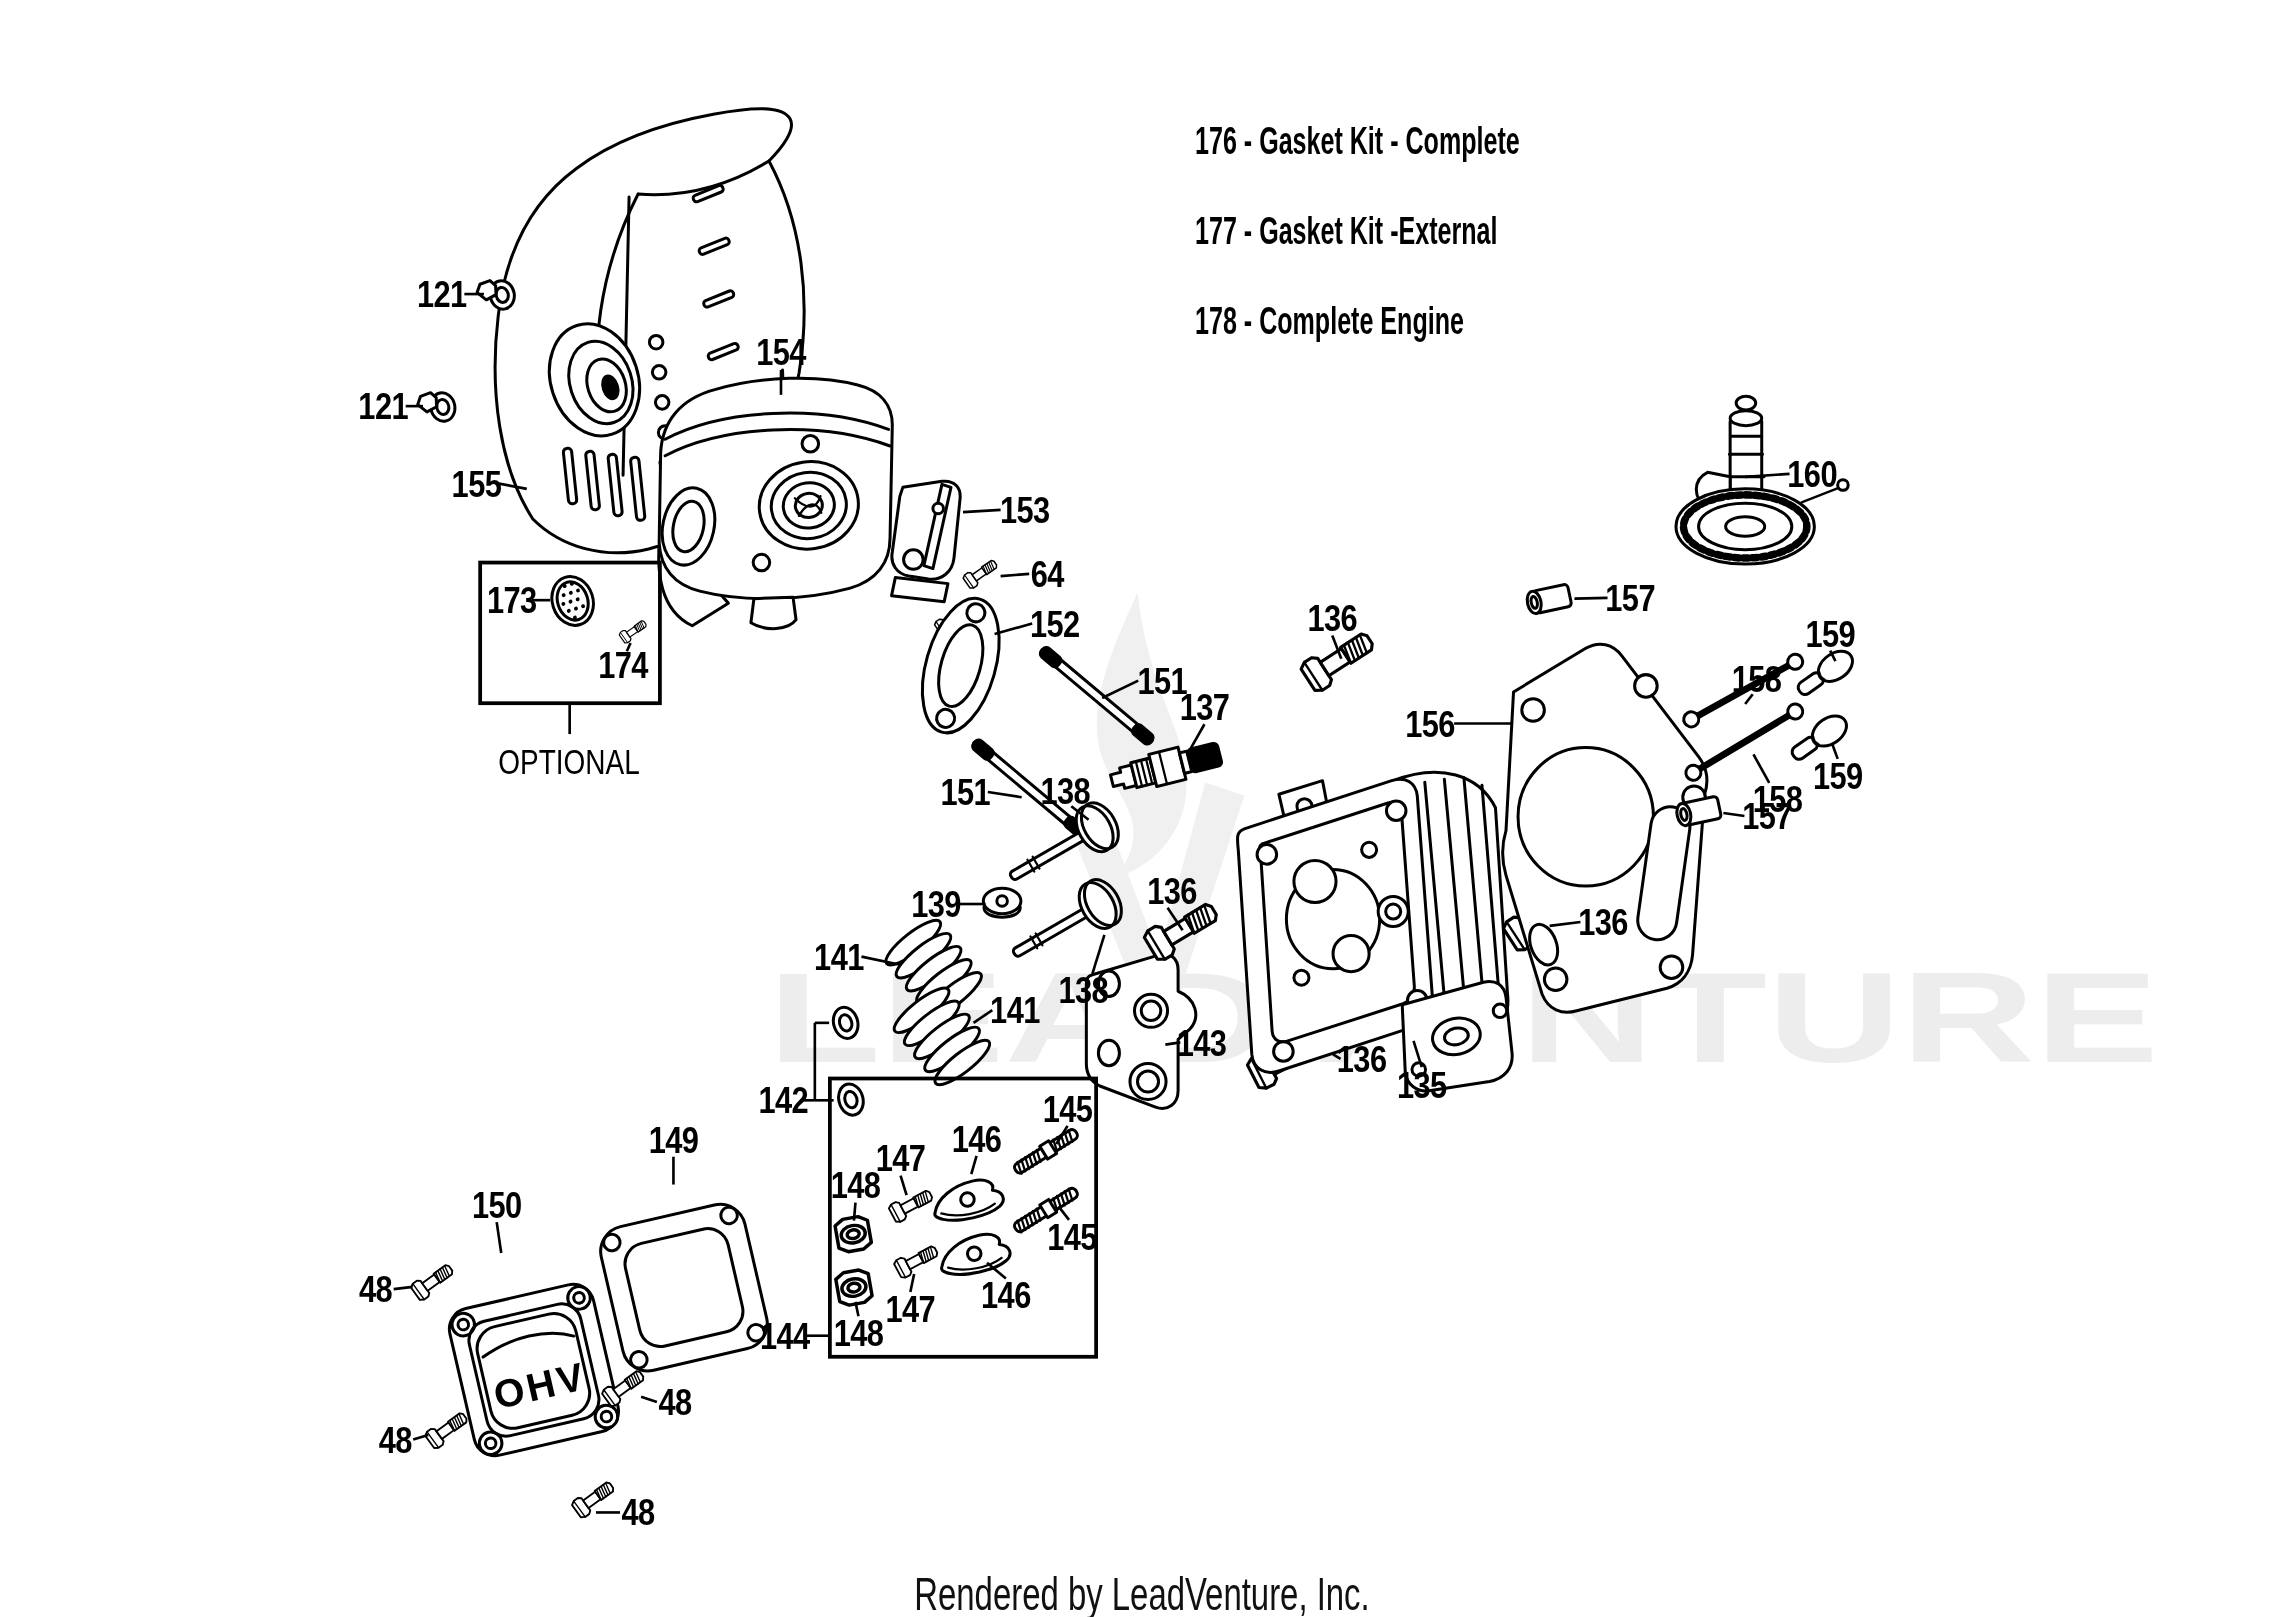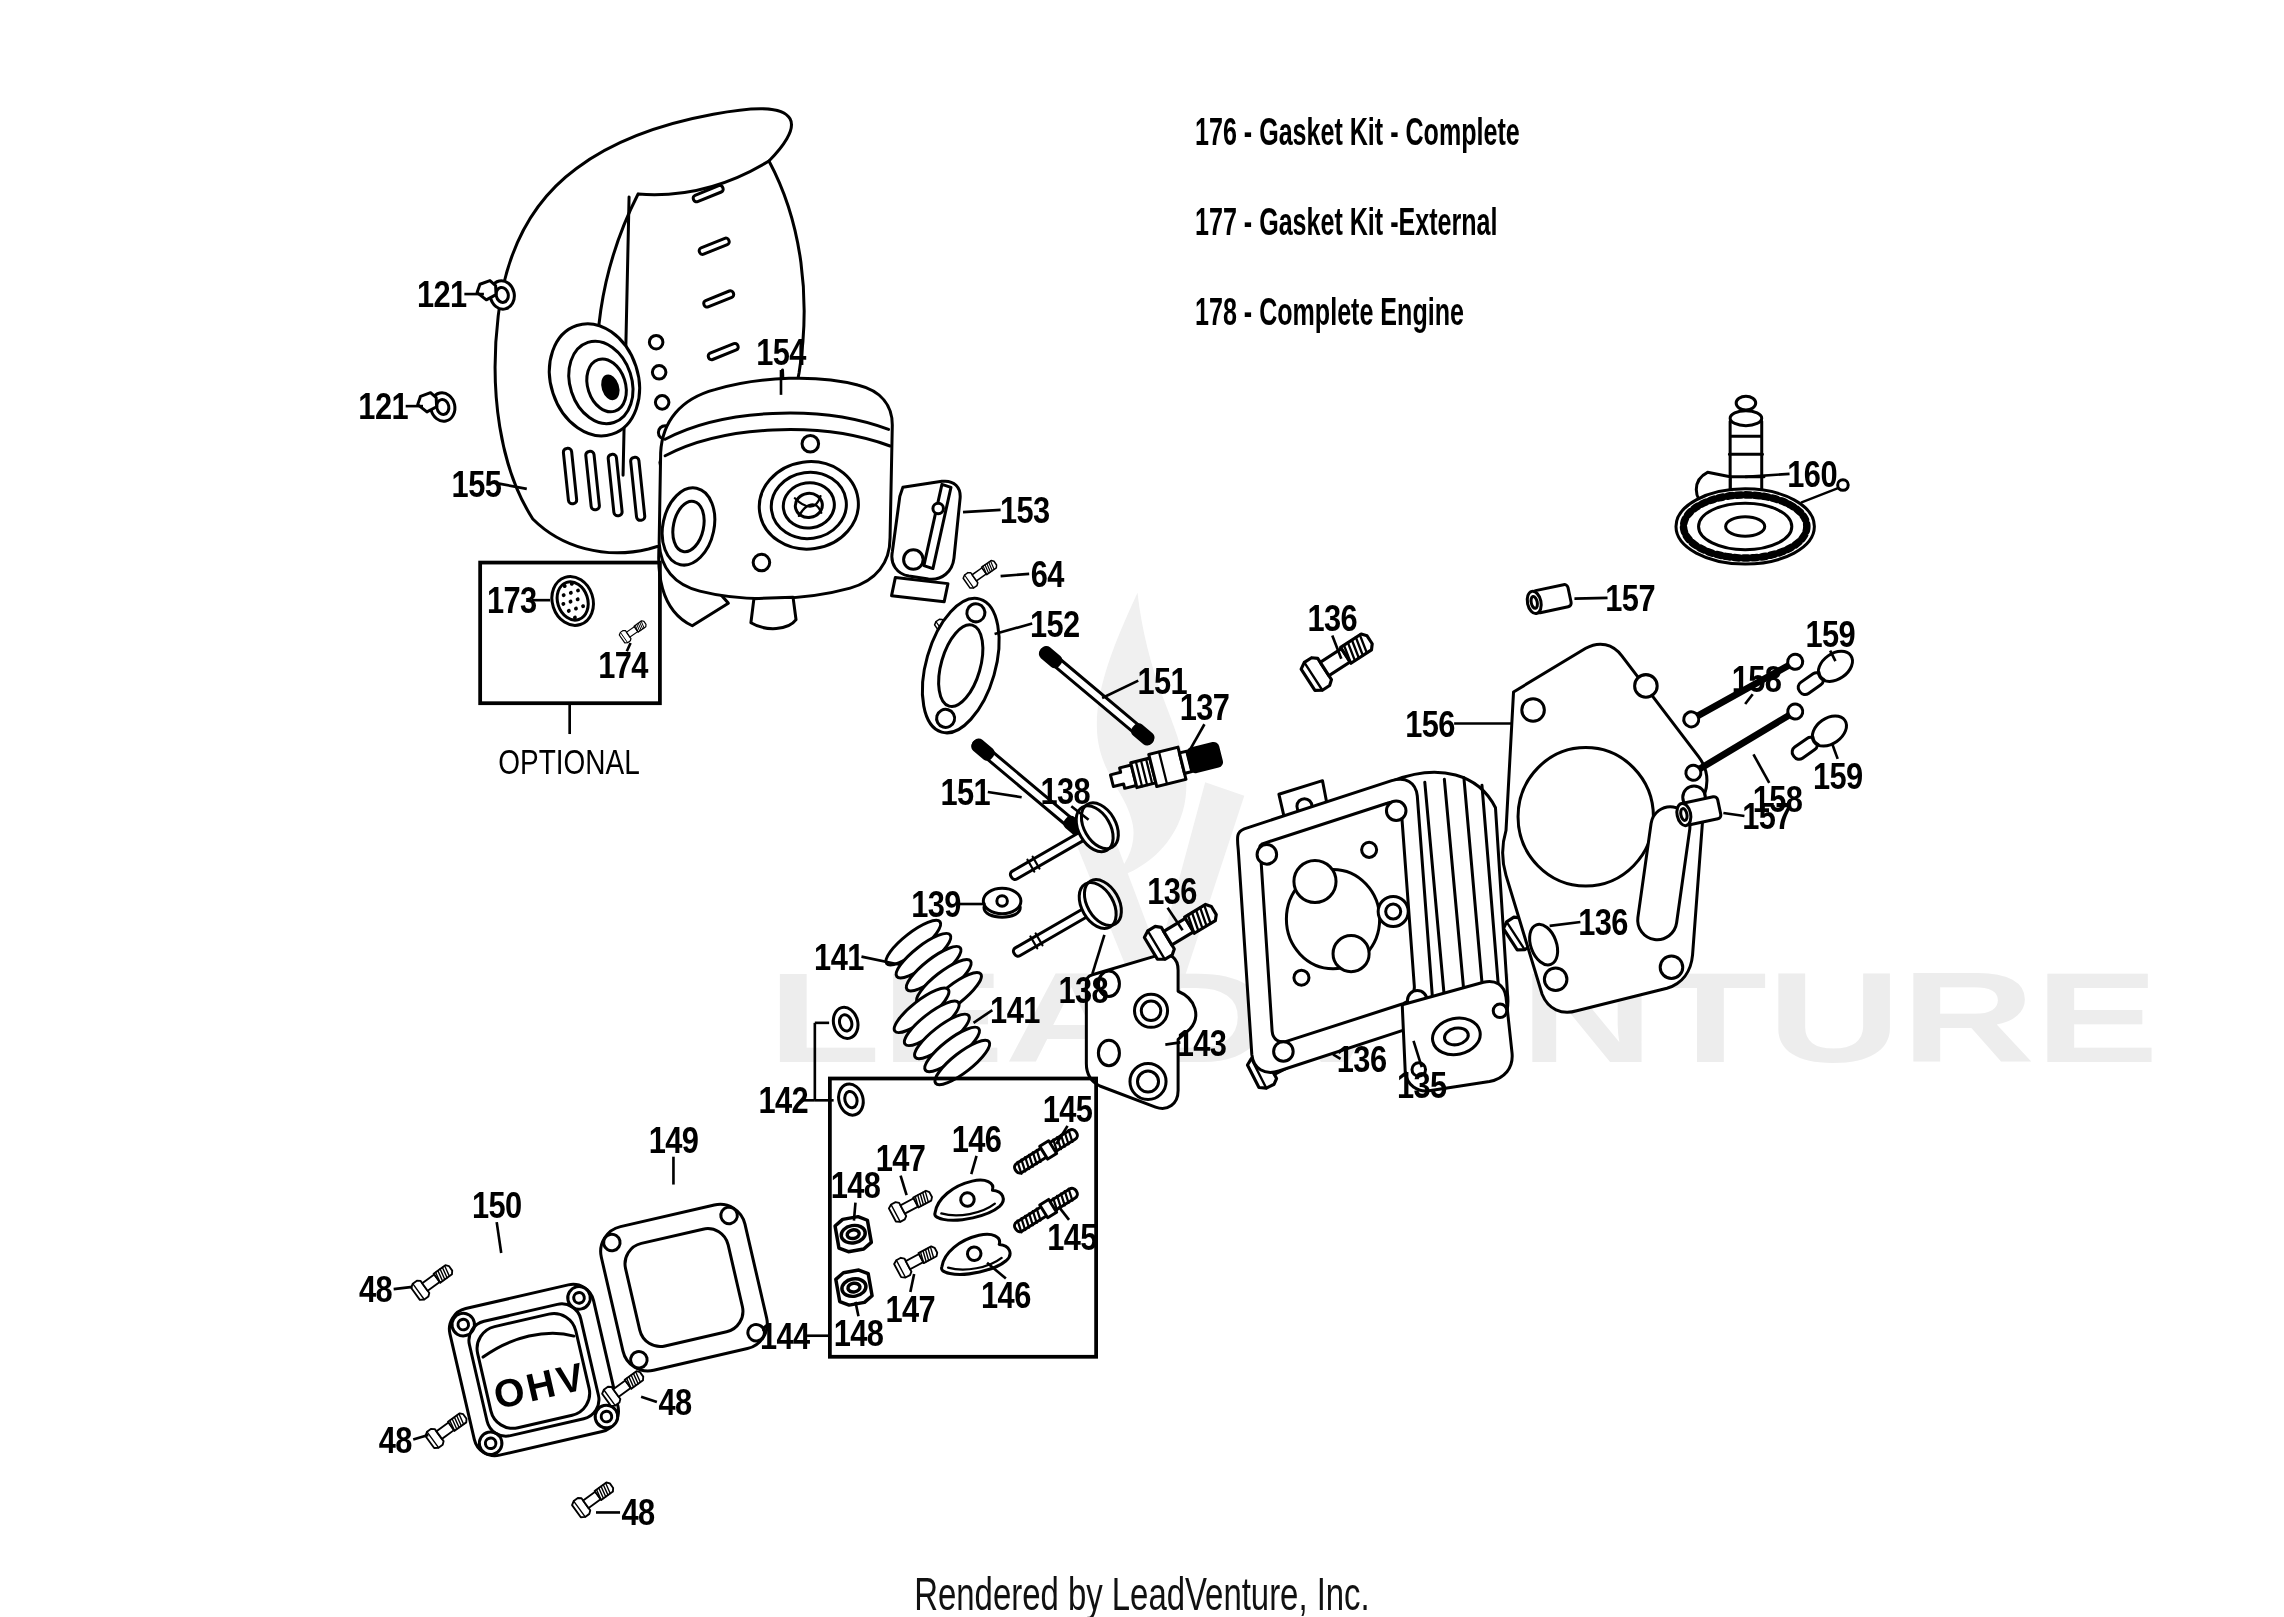--- a/index.html
+++ b/index.html
@@ -11,21 +11,21 @@
   .pn {fill:none;stroke:#000;stroke-width:4;stroke-linejoin:round;stroke-linecap:round;}
   .pt {fill:none;stroke:#000;stroke-width:3;stroke-linecap:round;}
   .pb {fill:#000;stroke:#000;stroke-width:3;stroke-linejoin:round;}
   .box{fill:none;stroke:#000;stroke-width:5;}
   .leader{stroke:#000;stroke-width:3.5;fill:none;}
   .callout{font:700 50px "Liberation Sans",sans-serif;fill:#000;letter-spacing:-1px;}
   .wm-text{font:700 170px "Liberation Sans",sans-serif;fill:#ededed;}
   .wm-flame{fill:#f0f0f0;}
   .ohv{font:700 52px "Liberation Sans",sans-serif;fill:#000;letter-spacing:4px;}
   
-  .notes{position:absolute;left:1195px;top:111px;}
+  .notes{position:absolute;left:1195px;top:120px;}
   .note{font:700 38px "Liberation Sans",sans-serif;color:#000;white-space:nowrap;
         transform:scaleX(0.66);transform-origin:left top;margin-bottom:47px;}
   .footer{position:absolute;left:0;top:1566px;width:2284px;text-align:center;
           font:400 47px "Liberation Sans",sans-serif;color:#111;
           transform:scaleX(0.70);transform-origin:center top;white-space:nowrap;}
   .optional-label{position:absolute;left:475px;top:742px;width:188px;text-align:center;
           font:400 35px "Liberation Sans",sans-serif;color:#000;
           transform:scaleX(0.80);transform-origin:center top;}
 </style>
 </head>

